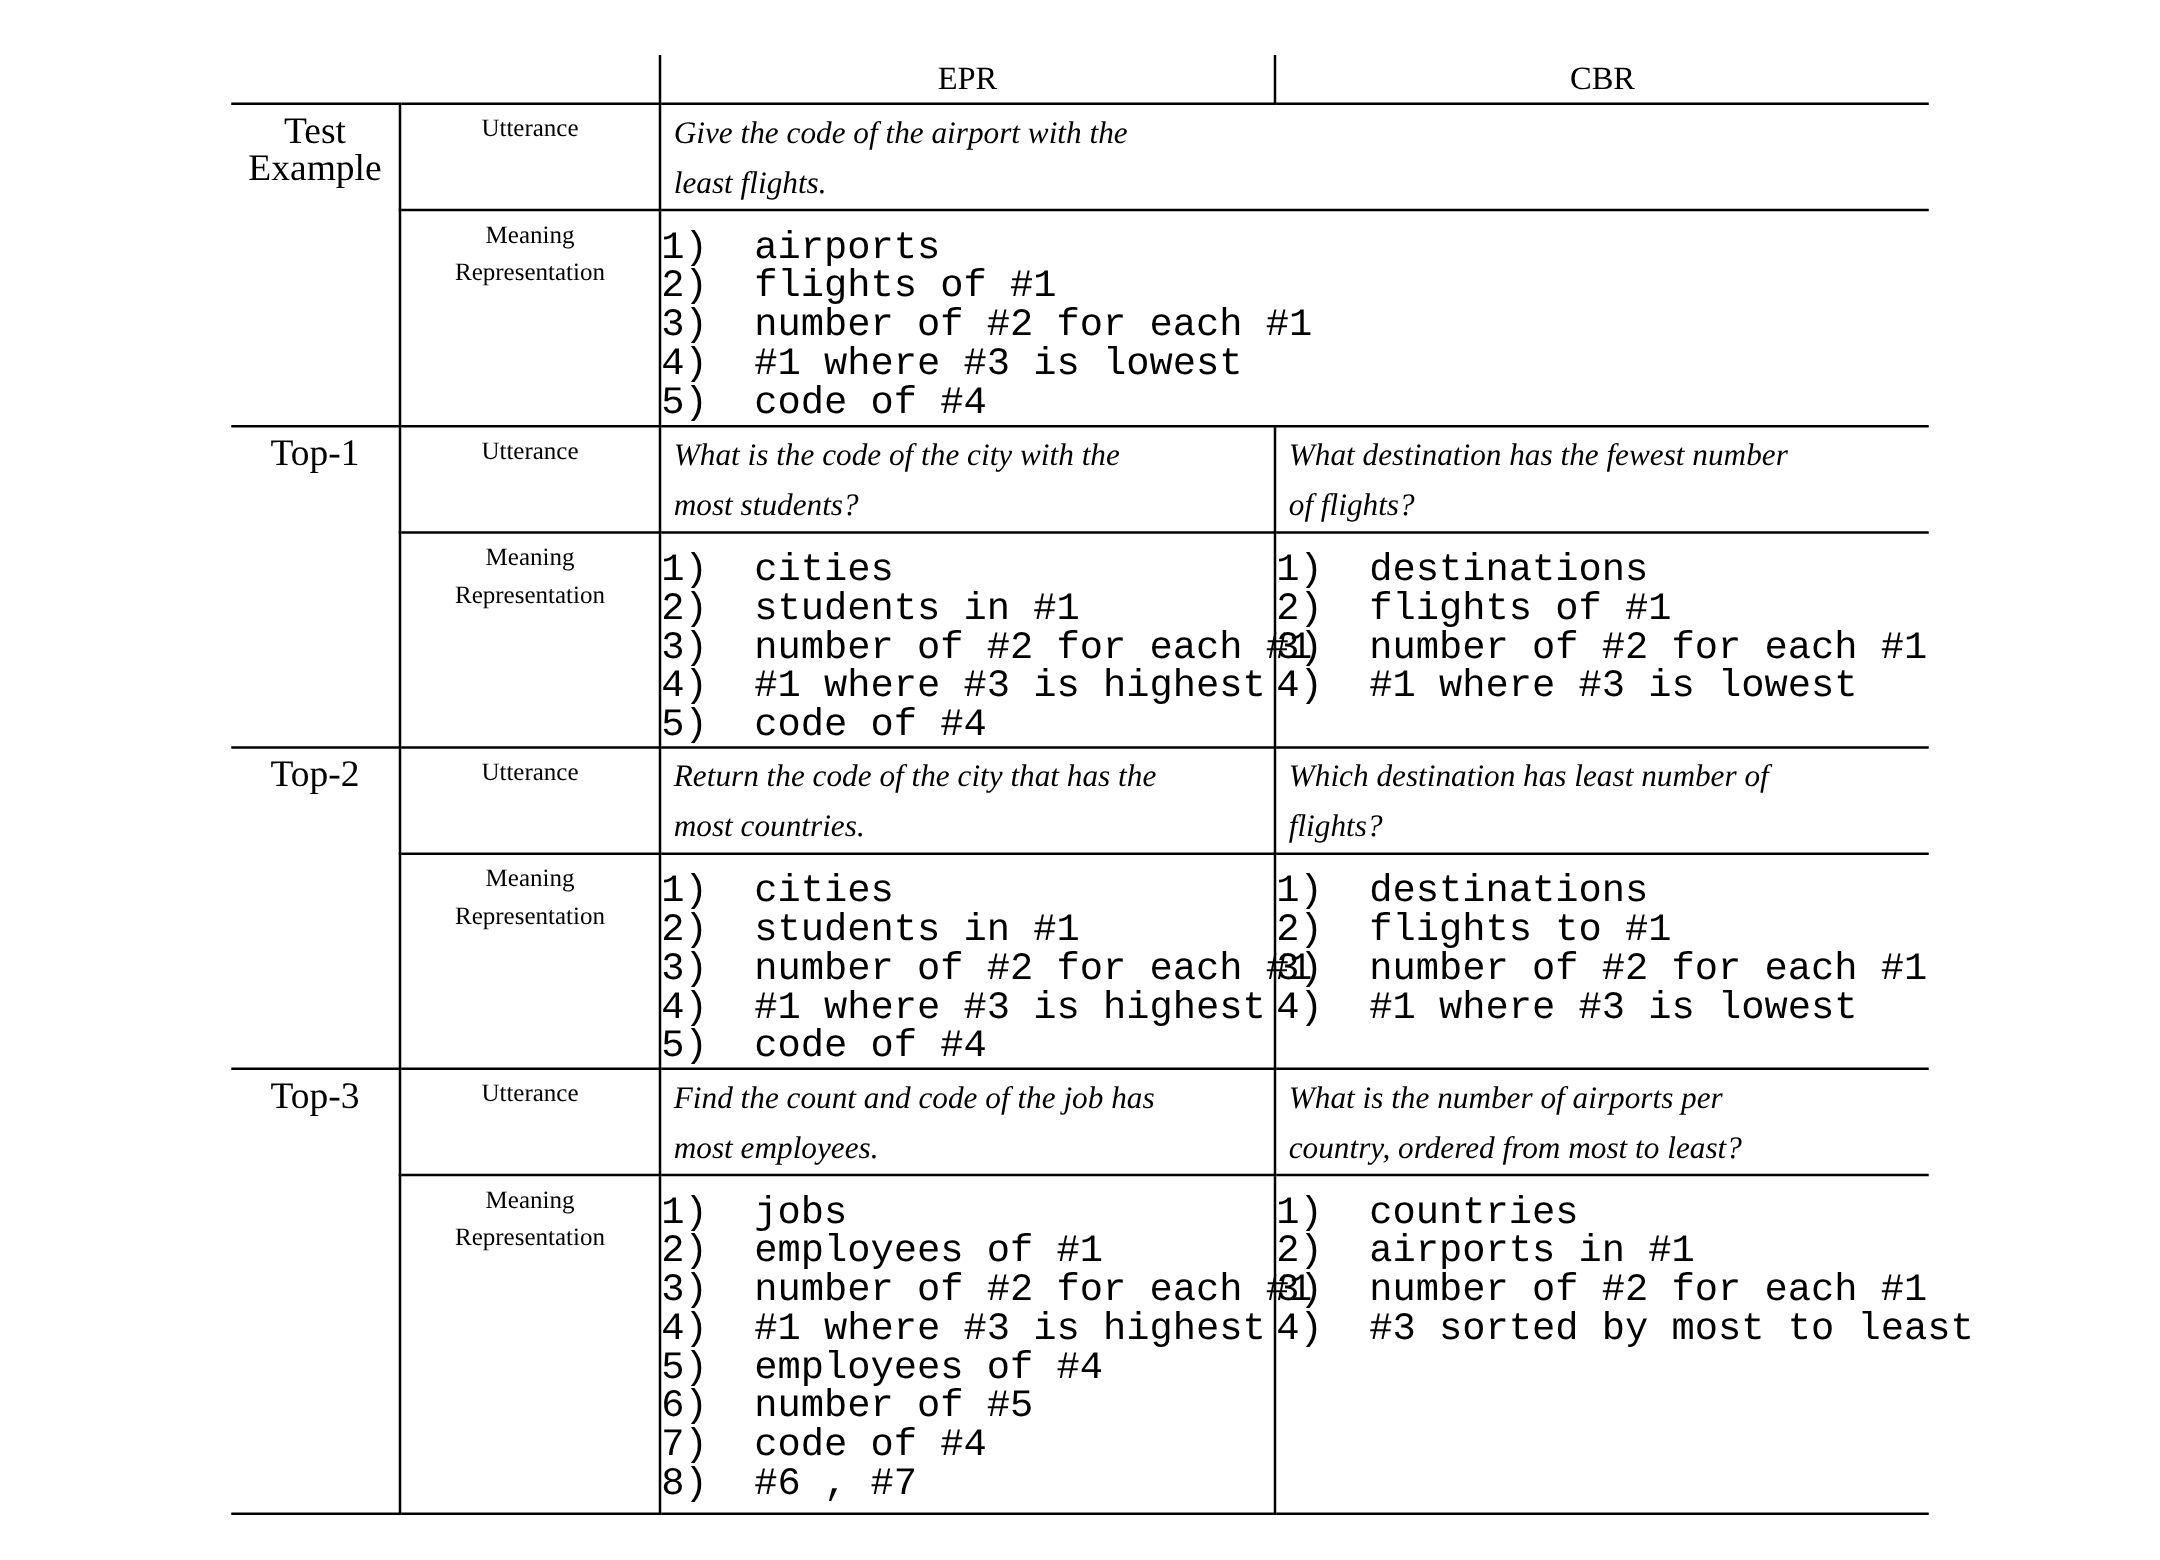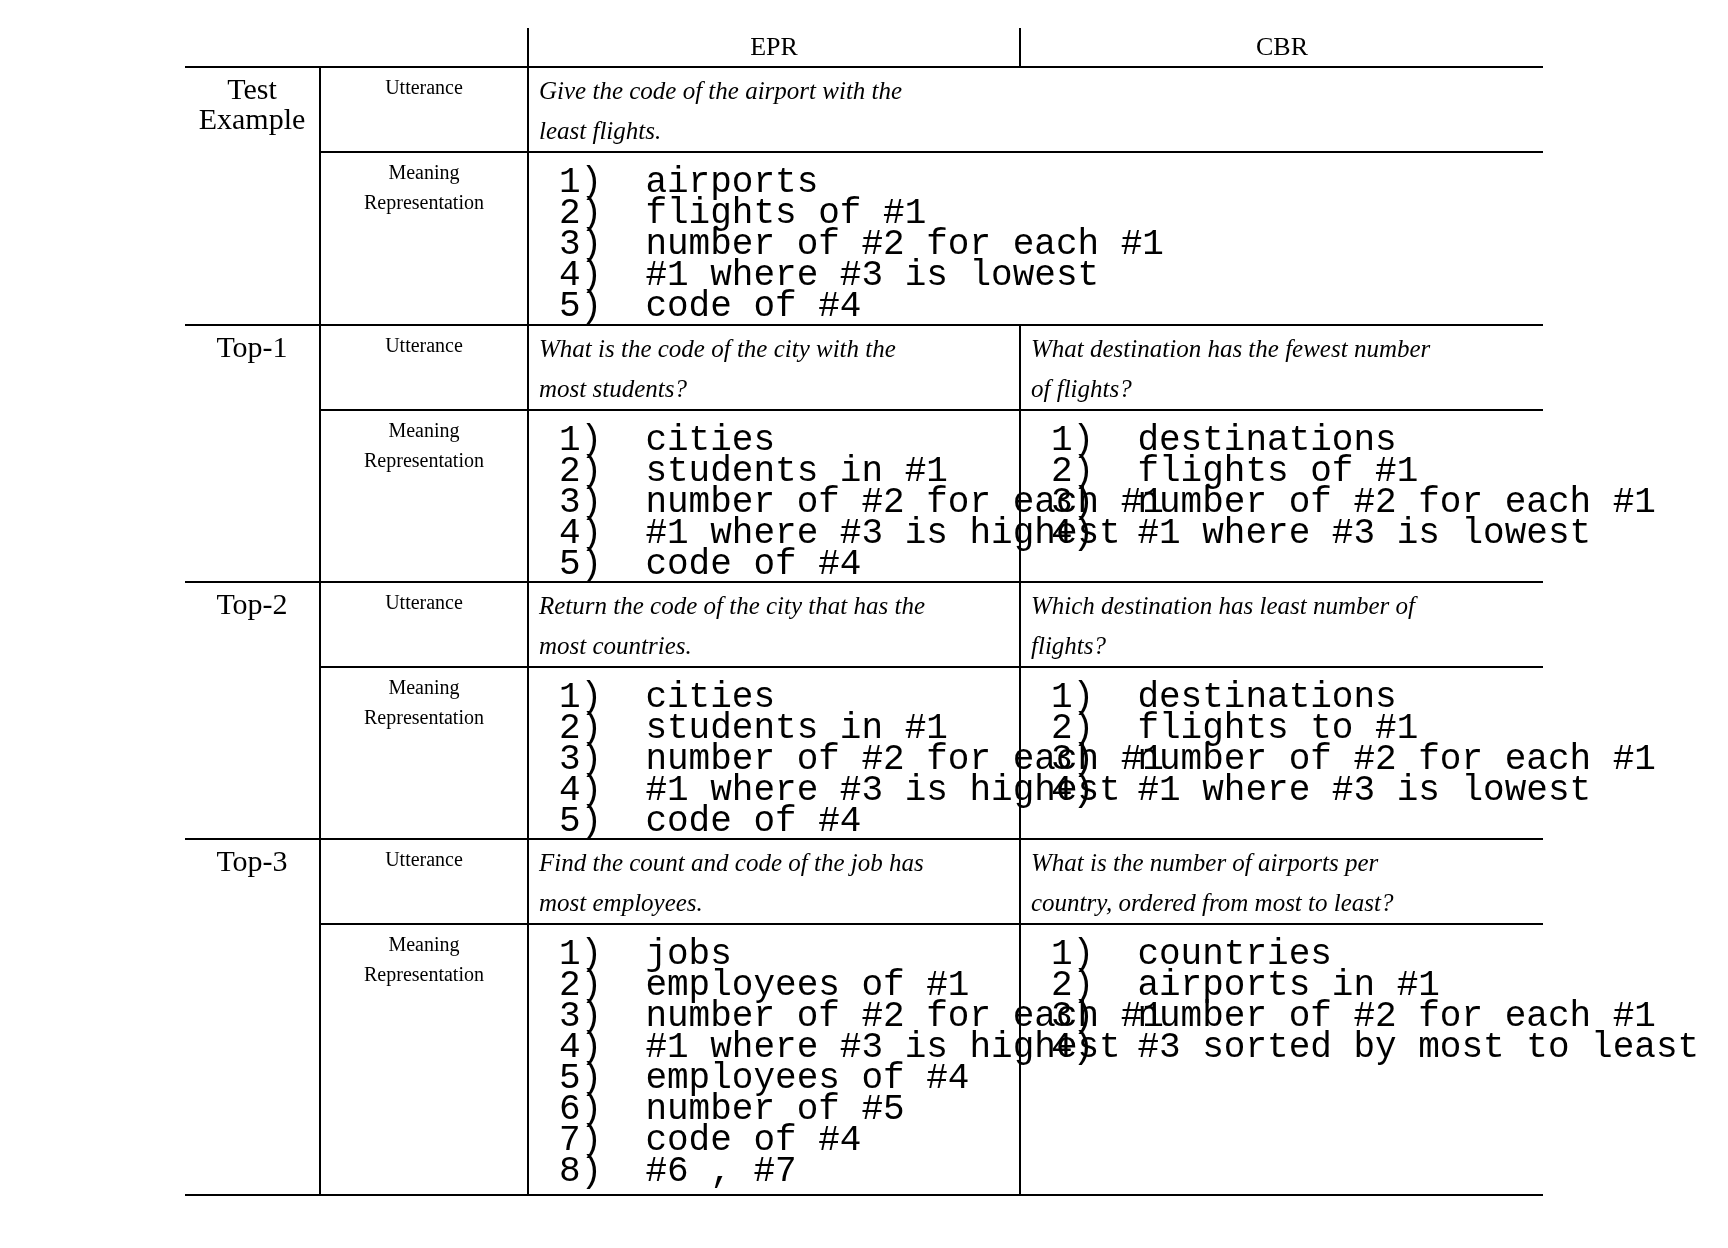--- a/index.html
+++ b/index.html
@@ -7,21 +7,21 @@
     position: relative;
     width: 1728px;
     height: 1248px;
     background: #ffffff;
     color: #000000;
     font-family: "Liberation Serif", serif;
   }
   table.paper-table {
     position: absolute;
     left: 185px;
-    top: 28px;
+    top: 44px;
     width: 1358px;
     border-collapse: collapse;
     table-layout: fixed;
   }
   td {
     padding: 0;
     vertical-align: top;
     overflow: visible;
   }
   .br { border-right: 2px solid #000; }
@@ -49,24 +49,24 @@
   }
   .utt {
     font-style: italic;
     font-size: 25px;
     line-height: 40px;
     white-space: pre-line;
     padding: 3px 10px 0 10px;
   }
   .mr {
     font-family: "Liberation Mono", "DejaVu Sans Mono", monospace;
-    font-size: 36px;
+    font-size: 31px;
     line-height: 31px;
     white-space: pre;
-    padding: 14px 0 0 30px;
+    padding: 14px 0 0 0;
   }
   #caption {
     position: absolute;
     left: 30px;
     top: 1143px;
     width: 1675px;
     font-size: 29px;
     line-height: 46px;
   }
   #caption .cap-line1 {

